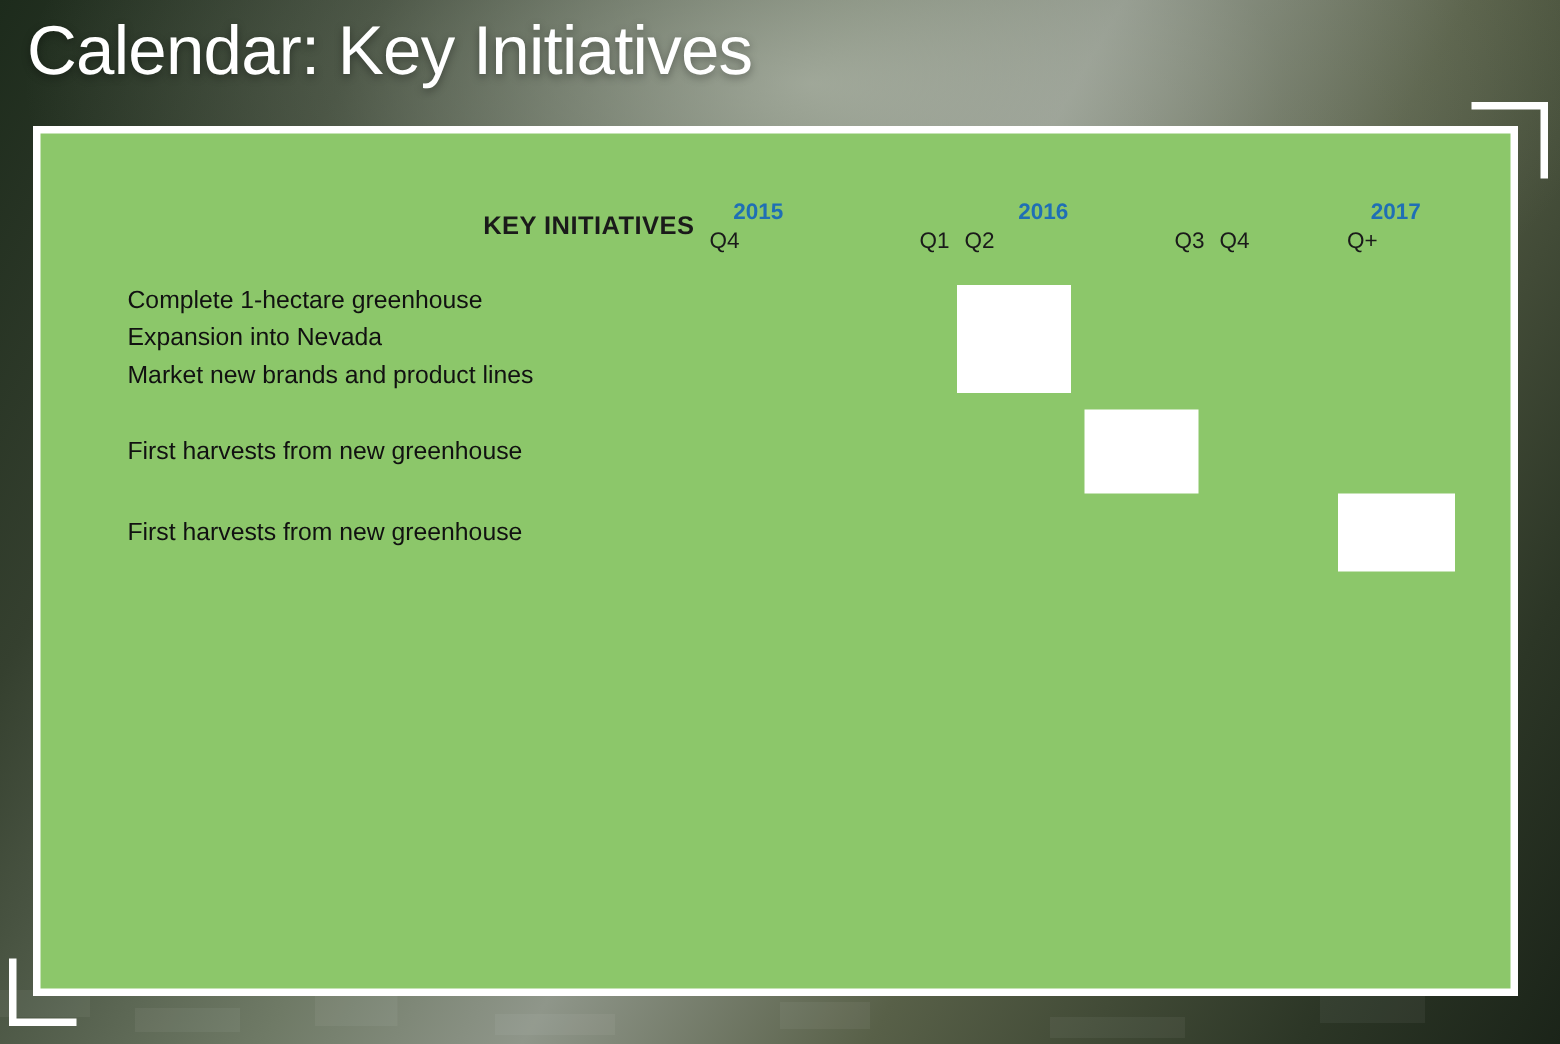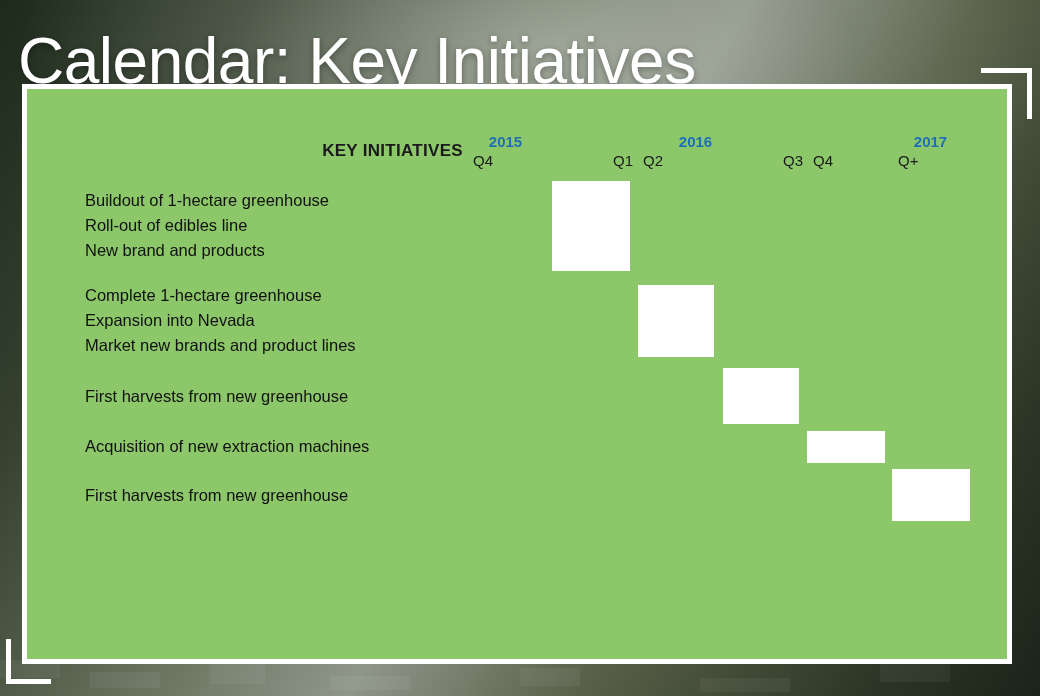--- a/index.html
+++ b/index.html
@@ -25,27 +25,26 @@
   
   .tex {
     position: absolute;
     background: rgba(255,255,255,0.05);
     pointer-events: none;
   }
   .title {
     position: absolute;
     left: 18px;
     top: 2px;
-    font-size: 64px;
+    font-size: 46px;
     line-height: 62px;
     color: #ffffff;
     letter-spacing: -0.5px;
     white-space: nowrap;
     text-shadow: 0 2px 6px rgba(0,0,0,0.35);
-    margin-top: 28px;
   }
   
   .bracket {
     position: absolute;
     border: 5px solid #ffffff;
   }
   .bracket-tr {
     right: 8px;
     top: 68px;
     width: 46px;
@@ -199,35 +198,20 @@
             <span class="qline qt" style="text-align:left;padding-left:10px;">Q4</span>
           </th>
           <th class="hdr-sep vsep">
             <span class="yearline yr">2017</span>
             <span class="qline qt" style="text-align:left;padding-left:10px;">Q+</span>
           </th>
         </tr>
       </thead>
       <tbody>
 
-        <tr class="row-sep">
-          <td class="label-cell">
-            <span class="ln">Buildout of 1-hectare greenhouse</span>
-            <span class="ln">Roll-out of edibles line</span>
-            <span class="ln">New brand and products</span>
-          </td>
-          <td class="qcell vsep"></td>
-          <td class="qcell vsep">
-            <span class="marker" style="width:78px;height:90px;"></span>
-          </td>
-          <td class="qcell"></td>
-          <td class="qcell"></td>
-          <td class="qcell"></td>
-          <td class="qcell vsep"></td>
-        </tr>
 
         <tr class="row-sep">
           <td class="label-cell">
             <span class="ln">Complete 1-hectare greenhouse</span>
             <span class="ln">Expansion into Nevada</span>
             <span class="ln">Market new brands and product lines</span>
           </td>
           <td class="qcell vsep"></td>
           <td class="qcell vsep"></td>
           <td class="qcell">
@@ -245,33 +229,20 @@
           <td class="qcell vsep"></td>
           <td class="qcell vsep"></td>
           <td class="qcell"></td>
           <td class="qcell">
             <span class="marker" style="width:76px;height:56px;"></span>
           </td>
           <td class="qcell"></td>
           <td class="qcell vsep"></td>
         </tr>
 
-        <tr class="row-sep">
-          <td class="label-cell">
-            <span class="ln">Acquisition of new extraction machines</span>
-          </td>
-          <td class="qcell vsep"></td>
-          <td class="qcell vsep"></td>
-          <td class="qcell"></td>
-          <td class="qcell"></td>
-          <td class="qcell">
-            <span class="marker" style="width:78px;height:32px;"></span>
-          </td>
-          <td class="qcell vsep"></td>
-        </tr>
 
         <tr class="row-sep">
           <td class="label-cell">
             <span class="ln">First harvests from new greenhouse</span>
           </td>
           <td class="qcell vsep"></td>
           <td class="qcell vsep"></td>
           <td class="qcell"></td>
           <td class="qcell"></td>
           <td class="qcell"></td>

